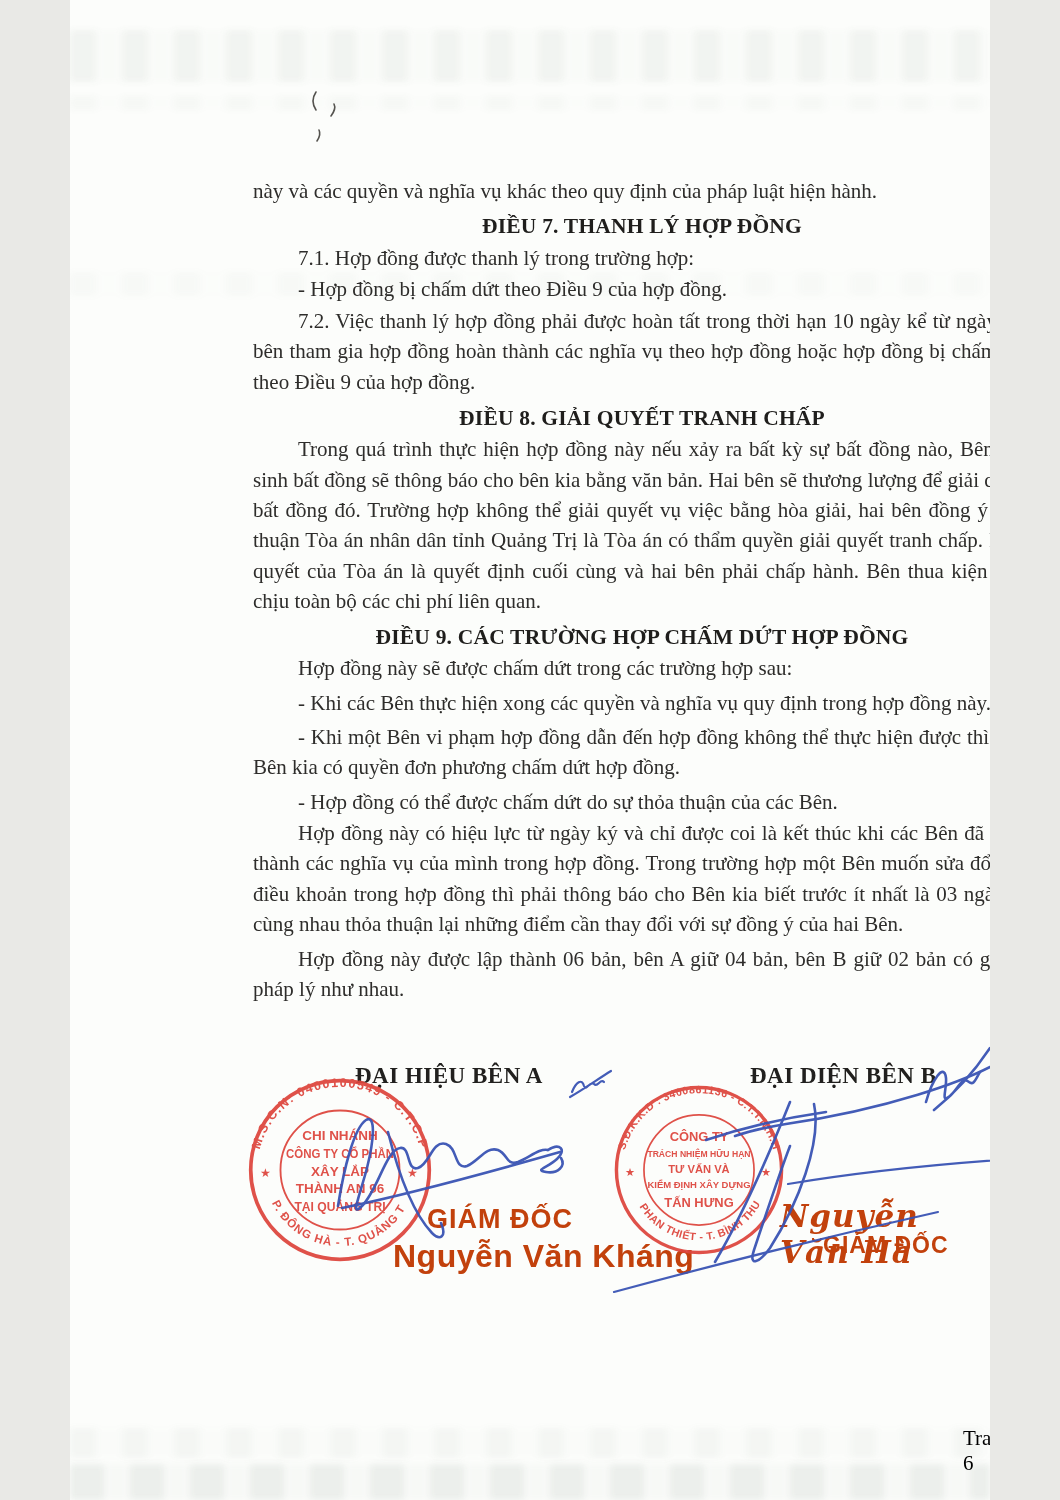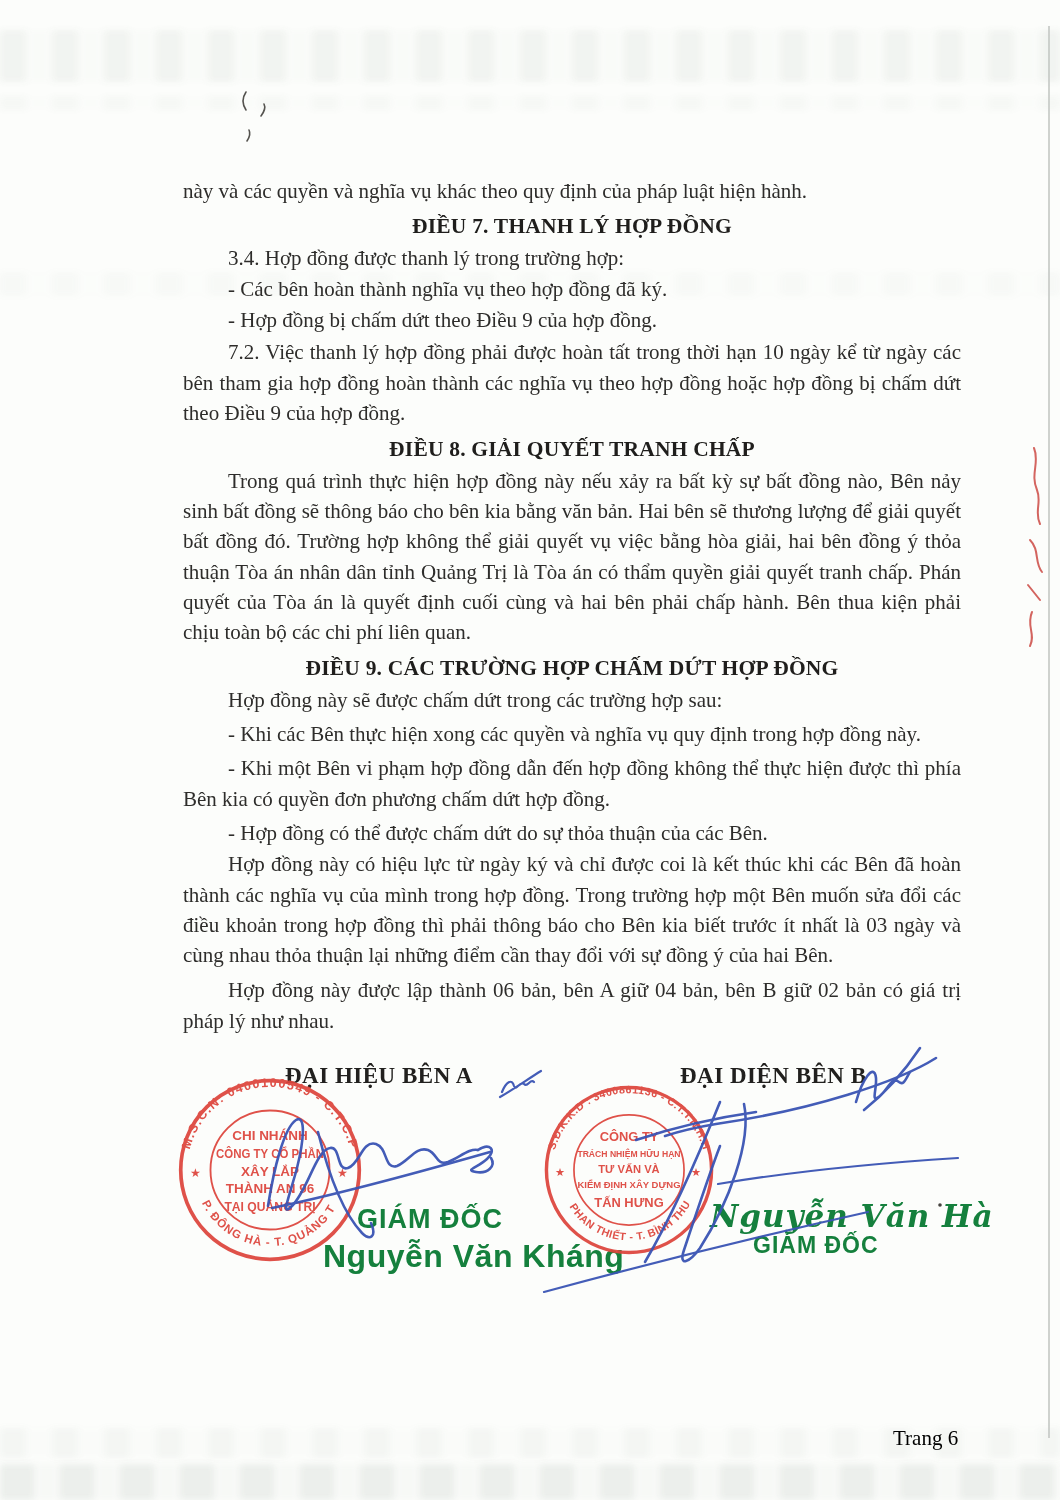--- a/index.html
+++ b/index.html
@@ -1,17 +1,17 @@
 <!DOCTYPE html>
 <html><head>
 <meta charset="utf-8">
 <style>
   html,body{margin:0;padding:0;background:#e9e9e6;}
   .page{
-    position:relative; width:1060px; height:1500px; margin:0 auto;
+    position:relative; width:920px; height:1500px; margin:0 auto;
     background:#fcfdfb; overflow:hidden;
     font-family:"Liberation Serif","DejaVu Serif",serif;
   }
   
   .band{position:absolute; left:0; width:100%; pointer-events:none;
     background:repeating-linear-gradient(90deg, rgba(120,142,124,0.10) 0 26px, rgba(120,142,124,0.02) 26px 52px);
     filter:blur(3px);}
   .band.b1{top:30px; height:52px; opacity:.8;}
   .band.b2{top:96px; height:14px; opacity:.45;}
   .band.b3{top:272px; height:24px; opacity:.35;}
@@ -25,21 +25,21 @@
   .doc p{margin:0;}
   .doc h3{margin:0; font-size:21.5px; line-height:30.3px; font-weight:bold; color:#1f1e1c; text-align:center; letter-spacing:.2px;}
   .ind{text-indent:45px;}
   .mt1{margin-top:1px!important;} .mt2{margin-top:2px!important;} .mt4{margin-top:4px!important;}
   .mt5{margin-top:5px!important;} .mt6{margin-top:6px!important;} .mt7{margin-top:7px!important;}
 
   
   .sig-title{position:absolute; font-size:23px; font-weight:bold; color:#21201e; letter-spacing:.5px; z-index:1;}
   .sig-title.a{left:285px; top:1063px;}
   .sig-title.b{left:680px; top:1063px;}
-  .red-role{position:absolute; color:#15803d; font-weight:bold; font-family:"Liberation Sans","DejaVu Sans",sans-serif; z-index:1;}
+  .red-role{position:absolute; color:#c2410c; font-weight:bold; font-family:"Liberation Sans","DejaVu Sans",sans-serif; z-index:1;}
   .role-a{left:357px; top:1204px; font-size:27px; letter-spacing:1px;}
   .name-a{left:323px; top:1238px; font-size:32px; letter-spacing:.5px;}
   .role-b{left:753px; top:1232px; font-size:23px; letter-spacing:1px;}
   .name-b{left:710px; top:1198px; font-size:31px; font-weight:bold; font-style:italic;
           font-family:"DejaVu Serif",serif; letter-spacing:1px;}
   .stamp{position:absolute; z-index:2;}
   .stamp.a{left:175px; top:1077px; width:190px; height:186px;}
   .stamp.b{left:541px; top:1084px; width:176px; height:172px;}
   .ink{position:absolute; left:0; top:0; z-index:3; pointer-events:none;}
   .footer{position:absolute; left:893px; top:1397px; font-size:21px; color:#000000; z-index:1;margin-top:29px;}
@@ -53,22 +53,21 @@
   <div class="band b2"></div>
   <div class="band b3"></div>
   <div class="band b4"></div>
   <div class="band b5"></div>
   <div class="edge-line"></div>
 
   <div class="doc">
     <p>này và các quyền và nghĩa vụ khác theo quy định của pháp luật hiện hành.</p>
 
     <h3 class="mt5">ĐIỀU 7. THANH LÝ HỢP ĐỒNG</h3>
-    <p class="ind mt1">3.4. Hợp đồng được thanh lý trong trường hợp:</p>
-    <p class="ind mt1">- Các bên hoàn thành nghĩa vụ theo hợp đồng đã ký.</p>
+    <p class="ind mt1">7.1. Hợp đồng được thanh lý trong trường hợp:</p>
     <p class="ind mt1">- Hợp đồng bị chấm dứt theo Điều 9 của hợp đồng.</p>
     <p class="ind mt2">7.2. Việc thanh lý hợp đồng phải được hoàn tất trong thời hạn 10 ngày kể từ ngày các bên tham gia hợp đồng hoàn thành các nghĩa vụ theo hợp đồng hoặc hợp đồng bị chấm dứt theo Điều 9 của hợp đồng.</p>
 
     <h3 class="mt6">ĐIỀU 8. GIẢI QUYẾT TRANH CHẤP</h3>
     <p class="ind mt1">Trong quá trình thực hiện hợp đồng này nếu xảy ra bất kỳ sự bất đồng nào, Bên nảy sinh bất đồng sẽ thông báo cho bên kia bằng văn bản. Hai bên sẽ thương lượng để giải quyết bất đồng đó. Trường hợp không thể giải quyết vụ việc bằng hòa giải, hai bên đồng ý thỏa thuận Tòa án nhân dân tỉnh Quảng Trị là Tòa án có thẩm quyền giải quyết tranh chấp. Phán quyết của Tòa án là quyết định cuối cùng và hai bên phải chấp hành. Bên thua kiện phải chịu toàn bộ các chi phí liên quan.</p>
 
     <h3 class="mt6">ĐIỀU 9. CÁC TRƯỜNG HỢP CHẤM DỨT HỢP ĐỒNG</h3>
     <p class="ind mt1">Hợp đồng này sẽ được chấm dứt trong các trường hợp sau:</p>
     <p class="ind mt4">- Khi các Bên thực hiện xong các quyền và nghĩa vụ quy định trong hợp đồng này.</p>
     <p class="ind mt4">- Khi một Bên vi phạm hợp đồng dẫn đến hợp đồng không thể thực hiện được thì phía Bên kia có quyền đơn phương chấm dứt hợp đồng.</p>

